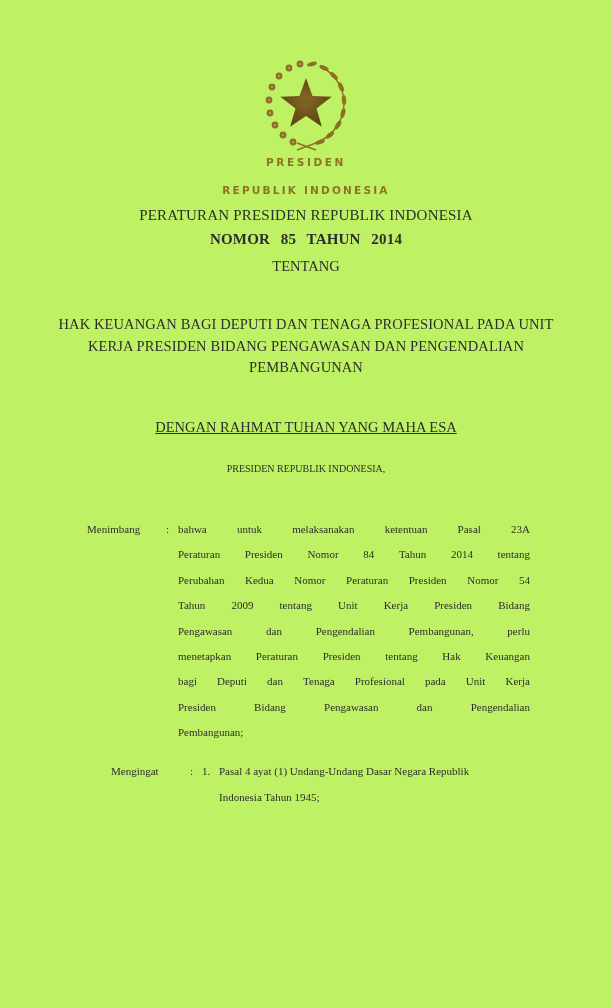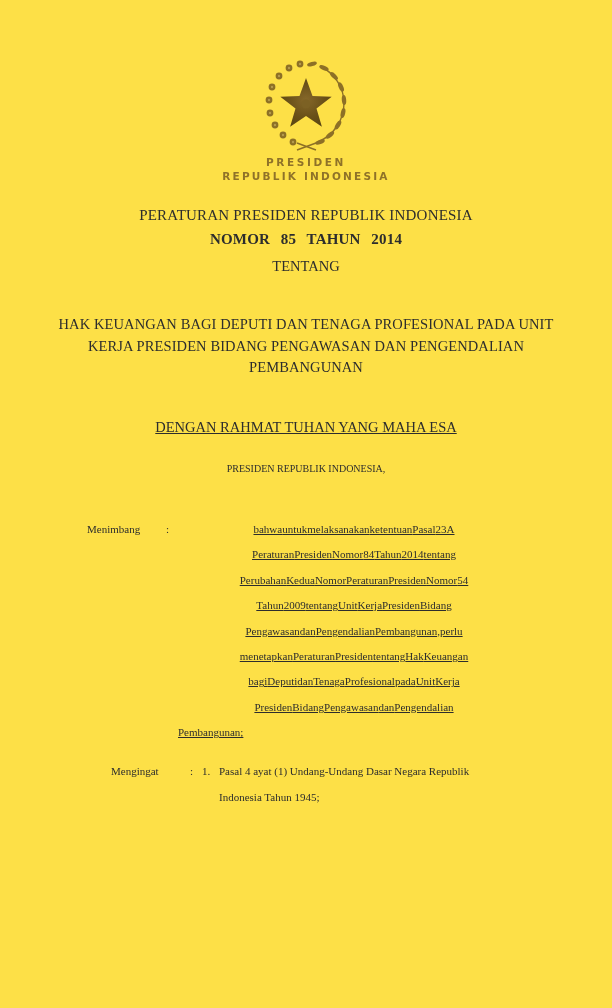--- a/index.html
+++ b/index.html
@@ -1,32 +1,32 @@
 <!DOCTYPE html>
 <html><head>
 <meta charset="utf-8">
 <style>
   html, body { margin: 0; padding: 0; background: #e8e8e8; }
   .page {
     position: relative;
     width: 612px;
     height: 1008px;
     margin: 0 auto;
-    background: #fde047;
+    background: #bef264;
     font-family: "Liberation Serif", serif;
     color: #2d2d2d;
     overflow: hidden;
   }
 
   
   .letterhead { position: absolute; top: 54px; left: 0; width: 612px; text-align: center; }
   .seal { display: block; margin: 0 auto; }
   .lh-line { font-family: "DejaVu Sans", sans-serif; font-weight: bold; color: #8f7228; }
   .lh-line1 { margin-top: 2px; font-size: 10.5px; letter-spacing: 2.6px; }
-  .lh-line2 { margin-top: 2px; font-size: 10.5px; letter-spacing: 2.2px; }
+  .lh-line2 { margin-top: 16px; font-size: 10.5px; letter-spacing: 2.2px; }
 
   
   .centered { position: absolute; left: 0; width: 612px; text-align: center; }
   .doc-title { top: 204px; font-size: 15px; line-height: 23.5px; letter-spacing: 0.2px; }
   .doc-number { word-spacing: 0.45em; font-weight: bold; }
   .tentang { top: 258px; font-size: 14.5px; }
   .subject { position: absolute; top: 314px; left: 30px; width: 552px; text-align: center;
              font-size: 14.5px; line-height: 21.7px; letter-spacing: 0.1px; }
   .grace { top: 419px; font-size: 14.5px; text-decoration: underline; }
   .authority { top: 463px; font-size: 10px; }
@@ -34,21 +34,21 @@
   
   .clause { position: absolute; left: 87px; width: 443px; display: flex;
             font-size: 11px; }
   .considering { top: 517px; line-height: 25.4px; }
   .remembering { top: 758px; line-height: 26px; margin-left: 24px; }
   .clause-label { flex: 0 0 79px; }
   .clause-colon { flex: 0 0 12px; }
   .clause-body { flex: 1; min-width: 0; }
 
   
-  .jline { display: flex; justify-content: center; white-space: nowrap; text-decoration: underline; }
+  .jline { display: flex; justify-content: space-between; white-space: nowrap; }
   .jline.last-line { display: block; white-space: nowrap; }
 
   .legal-item { display: flex; }
   .legal-num { flex: 0 0 17px; }
   .legal-lines { flex: 1; min-width: 0; }
   .mline { white-space: nowrap; }
 
   .catchword { position: absolute; top: 827px; left: 87px; width: 443px;
                text-align: right; font-size: 14.5px; }
 </style>

